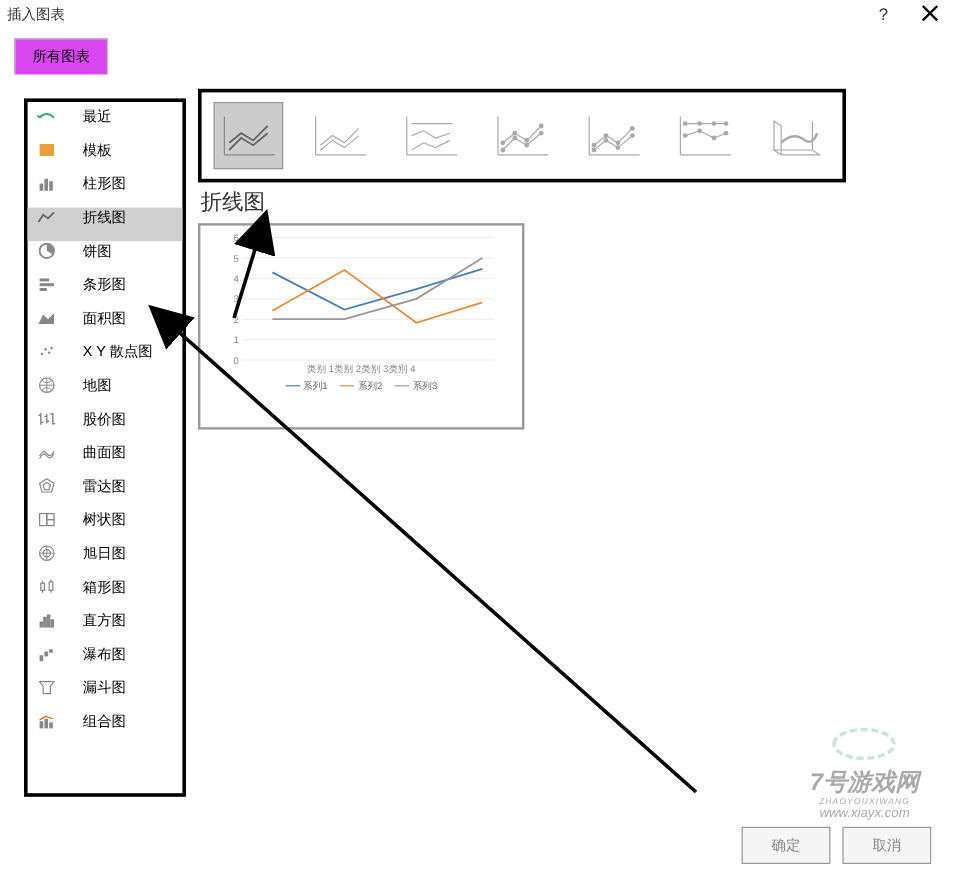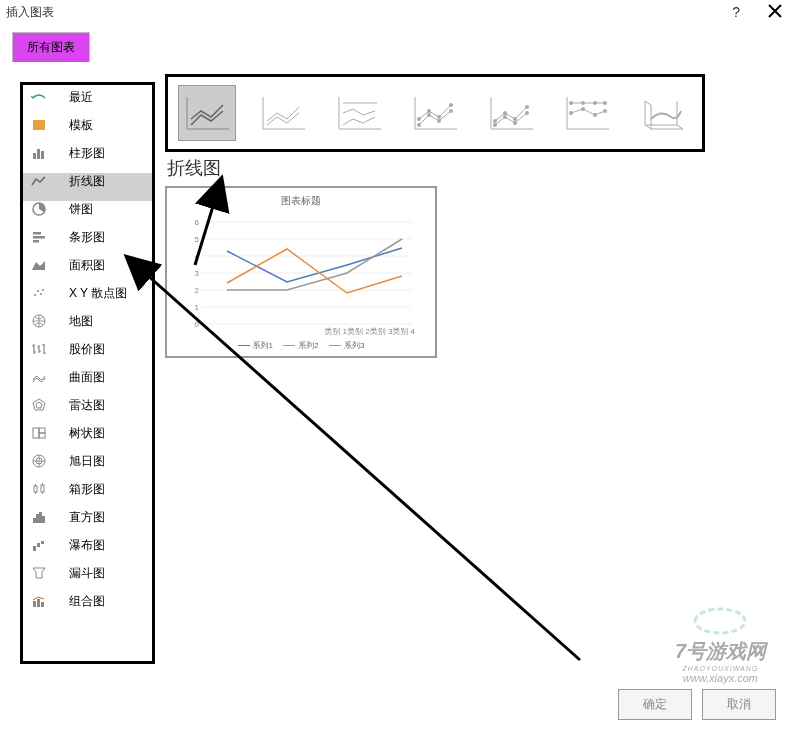--- a/index.html
+++ b/index.html
@@ -314,21 +314,20 @@
         <svg width="52" height="44">
             <path d="M8 34 L14 38 L46 38 L40 34 Z M8 34 L8 10 L14 14 L14 38 M40 34 L40 10" stroke="#aaa" fill="none"></path>
             <path d="M14 28 Q24 18 34 26 Q40 30 44 20" stroke="#aaa" fill="none" stroke-width="2"></path>
           </svg>
       </div>
     </div>
 
     <div class="chart-title-label">折线图</div>
 
     <div class="preview-box">
-      <div class="preview-title">图表标题</div>
       <div class="preview-chart">
         <svg width="240" height="120" viewBox="0 0 240 120">
           <g stroke="#ddd" stroke-width="0.5">
             <line x1="20" y1="10" x2="230" y2="10"></line>
               <line x1="20" y1="27" x2="230" y2="27"></line>
               <line x1="20" y1="44" x2="230" y2="44"></line>
               <line x1="20" y1="61" x2="230" y2="61"></line>
               <line x1="20" y1="78" x2="230" y2="78"></line>
               <line x1="20" y1="95" x2="230" y2="95"></line>
               <line x1="20" y1="112" x2="230" y2="112"></line>
@@ -343,21 +342,21 @@
               <text x="17" y="13">6</text>
           </g>
 
           <path d="M45 39 L105 70 L165 53 L220 36" stroke="#4a7ebb" fill="none" stroke-width="1.5"></path>
 
           <path d="M45 71 L105 37 L165 81 L220 64" stroke="#e88b3a" fill="none" stroke-width="1.5"></path>
 
           <path d="M45 78 L105 78 L165 61 L220 27" stroke="#999" fill="none" stroke-width="1.5"></path>
         </svg>
       </div>
-      <div style="display:flex;justify-content:flex-end;font-size:8px;color:#888;margin:-6px 20px 0;">
+      <div style="display:flex;justify-content:center;font-size:8px;color:#888;margin:-6px 20px 0;">
         <span>类别 1</span>
         <span>类别 2</span>
         <span>类别 3</span>
         <span>类别 4</span>
       </div>
       <div class="preview-legend">
         <span class="legend-item">
             <span class="legend-line" style="background:#4a7ebb"></span>
             <span>系列1</span>
           </span>

